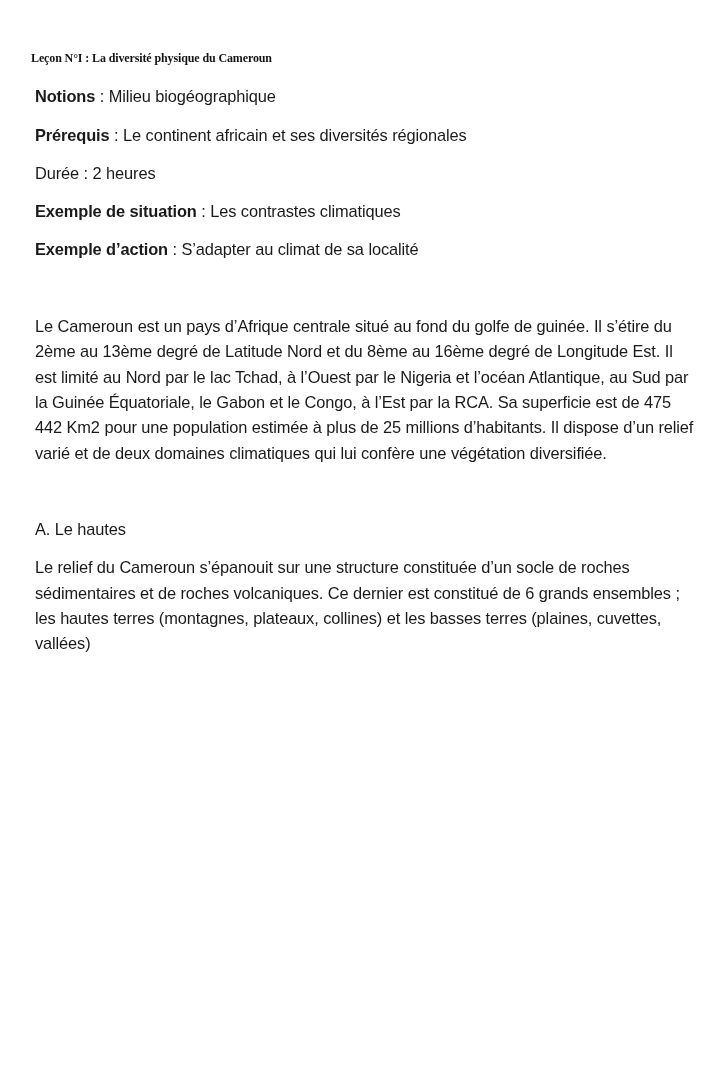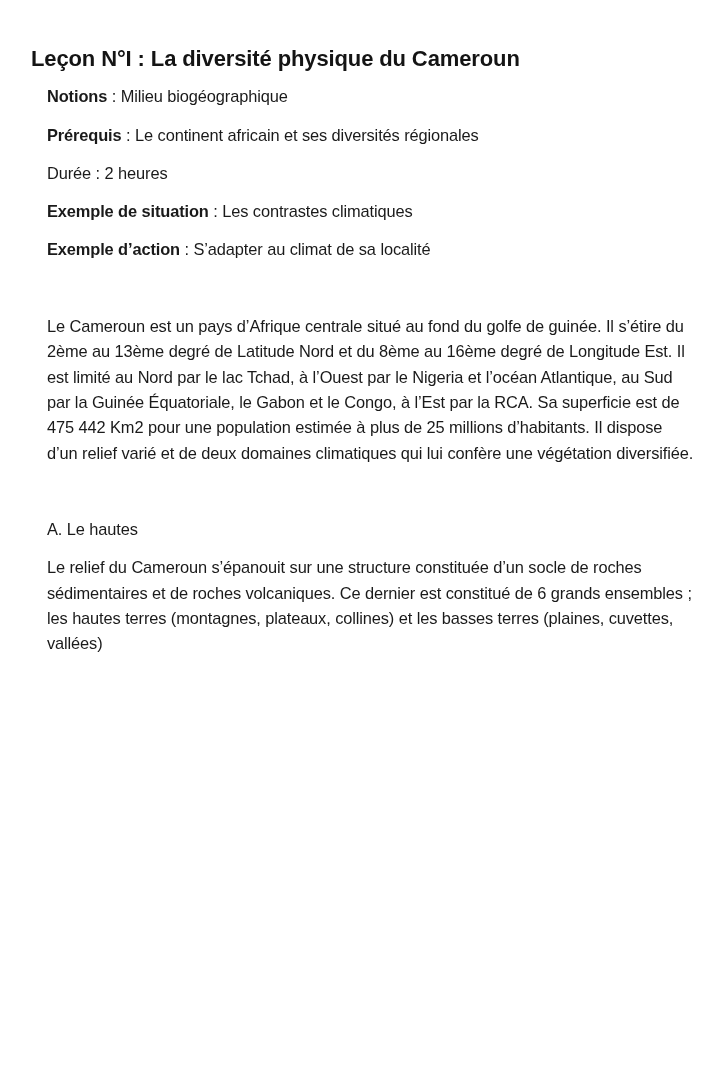--- a/index.html
+++ b/index.html
@@ -21,38 +21,39 @@
     width: 720px;
     height: 1078px;
     box-sizing: border-box;
     padding: 46px 25px 0 31px;
     background: #ffffff;
   }
   .doc-body {
     width: 666px;
   }
   p.para {
-    margin: 0 0 13px 16px;
+    margin: 0 0 13px 4px;
     font-size: 16.4px;
     line-height: 25.3px;
     letter-spacing: -0.12px;
     word-spacing: 0.1px;
     text-align: left;
     color: #1a1a1a;
   }
   .lead {
     font-weight: bold;
   }
   .heading {
     font-weight: bold;
     margin: 0 0 13px 0;
-    font-size: 22px;
+    font-size: 12px;
     line-height: 25.3px;
     letter-spacing: -0.12px;
     color: #141414;
+    font-family: Liberation Serif, serif;
   }
   .spacer-line {
     height: 25.3px;
     margin: 0 0 13px 0;
   }
 </style>
 </head>
 <body>
 
 <div class="page">

